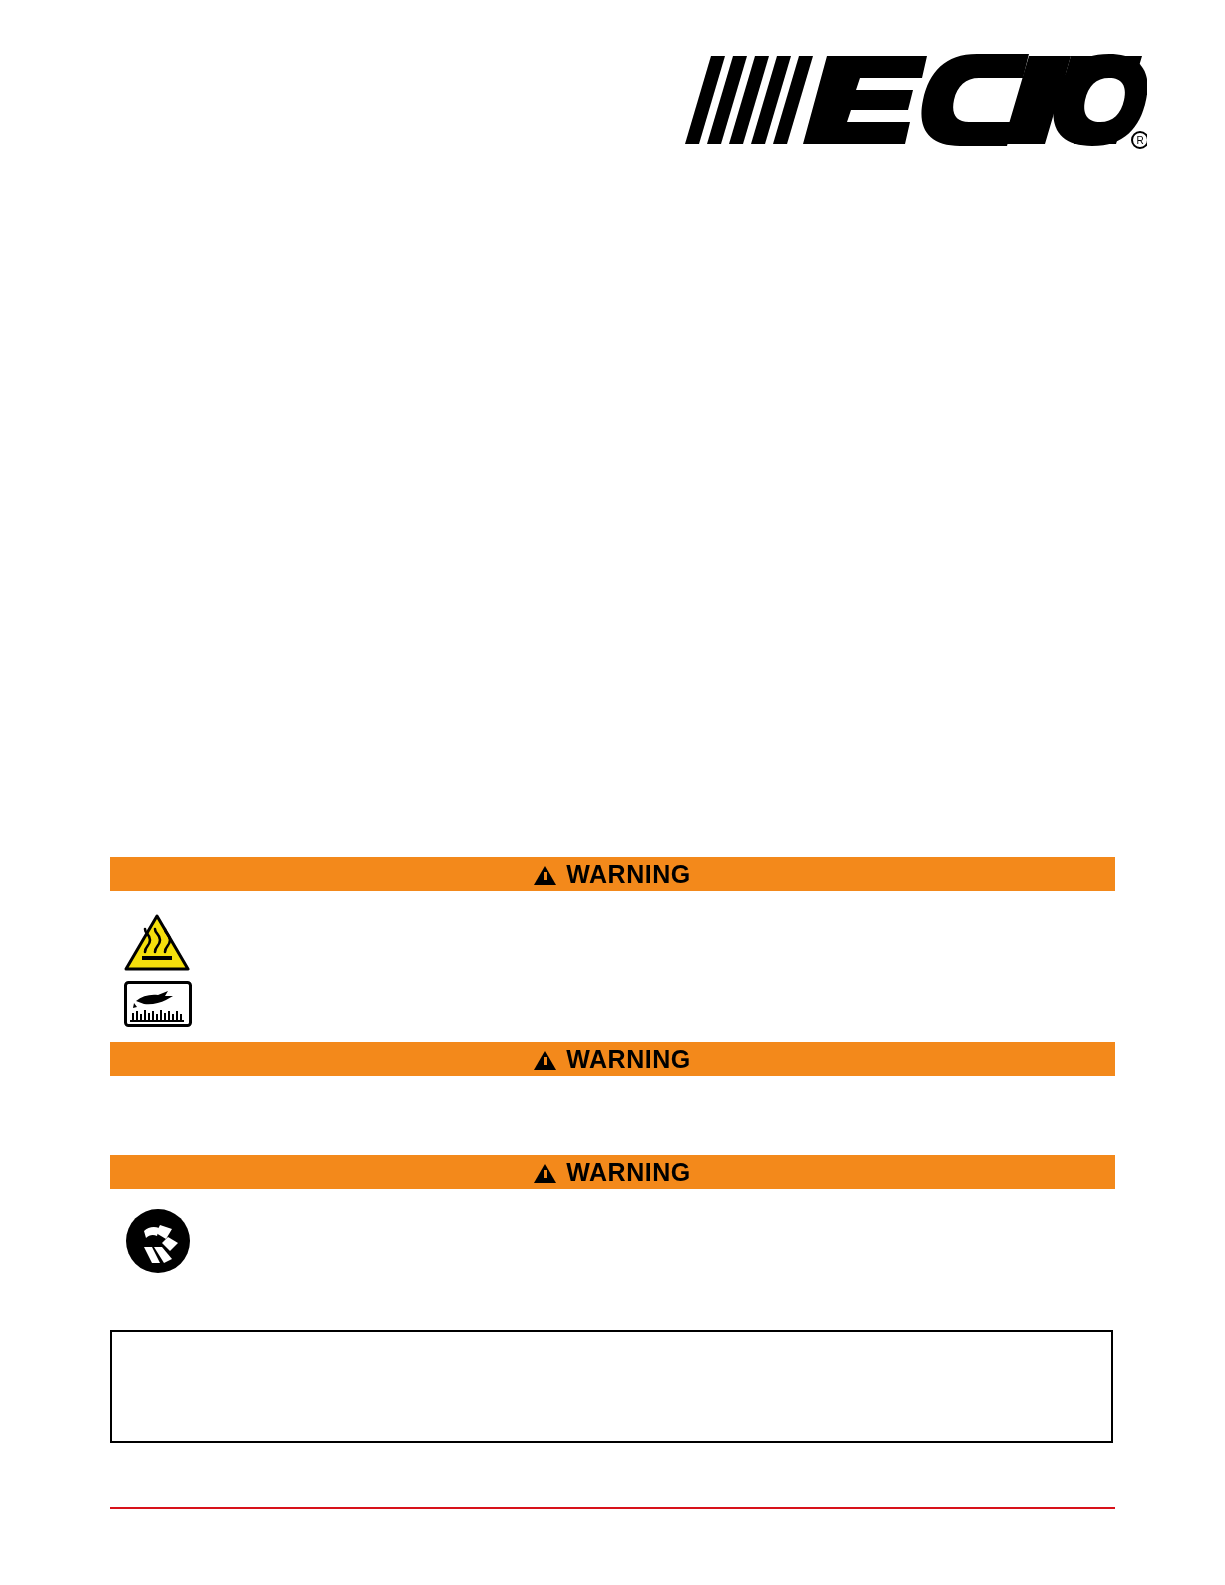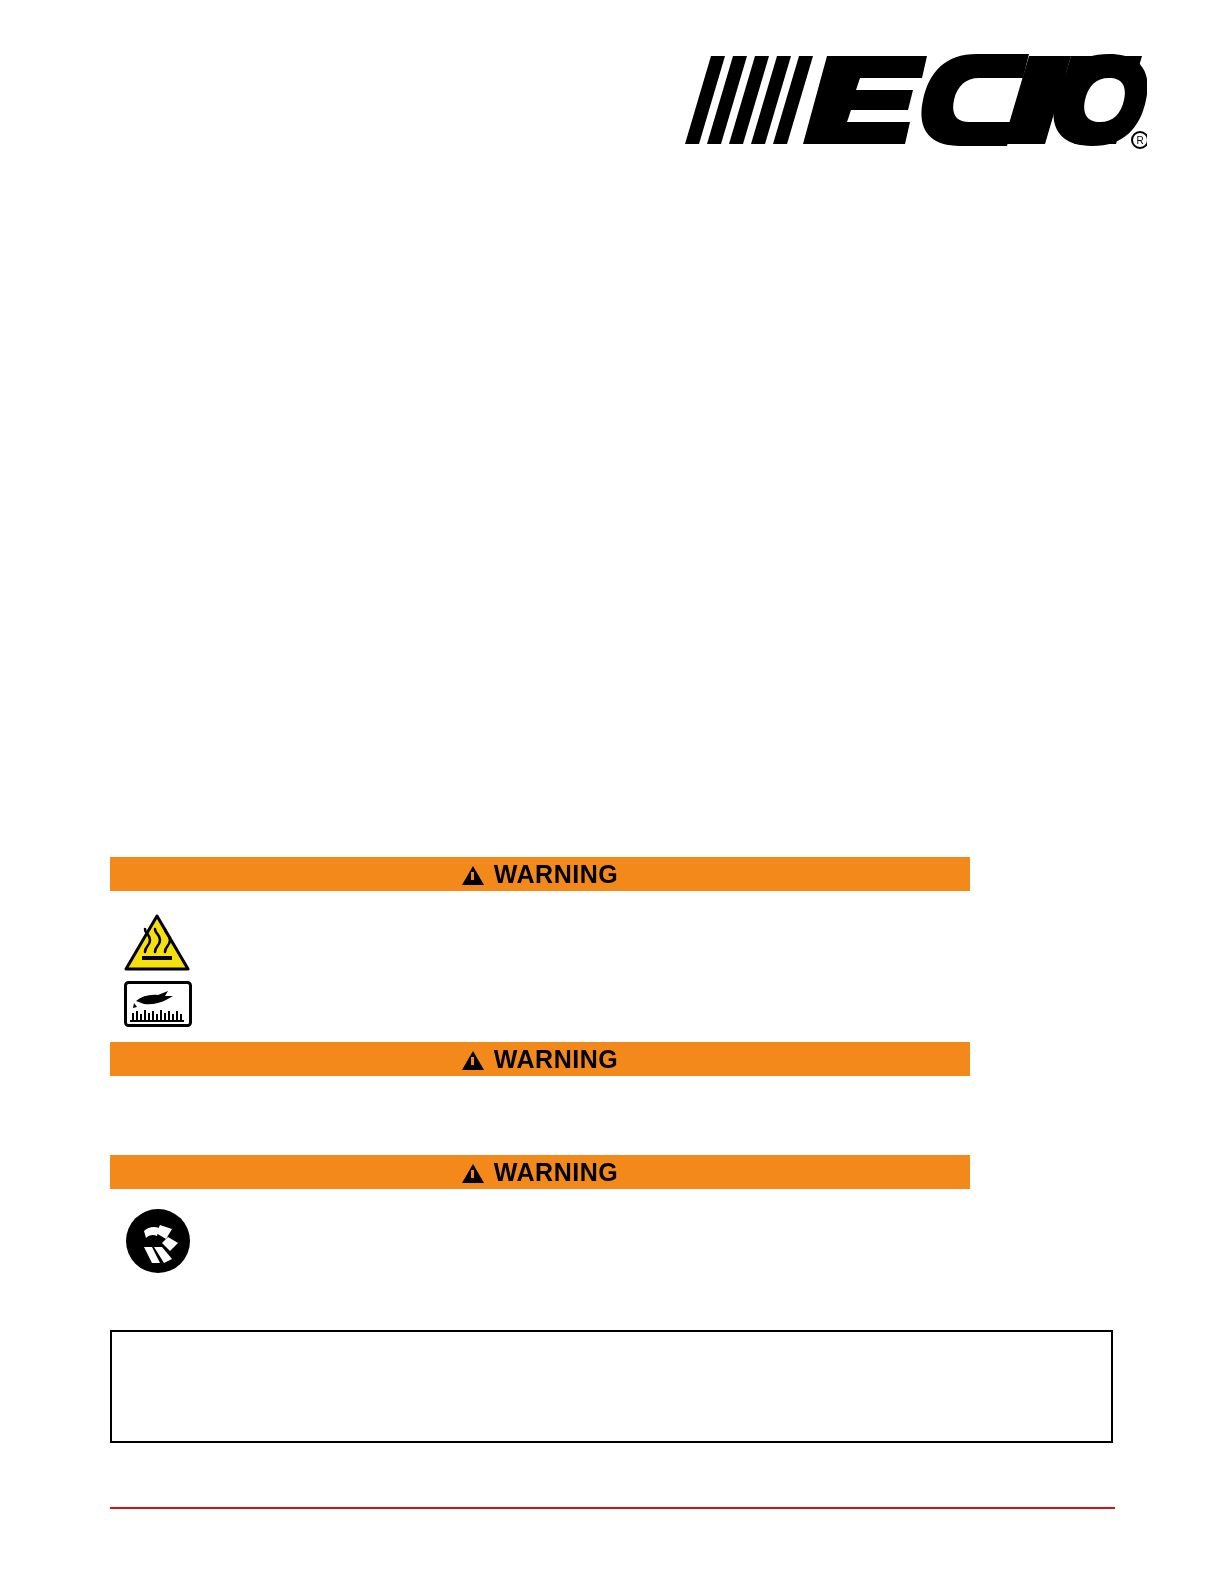--- a/index.html
+++ b/index.html
@@ -23,21 +23,21 @@
     right: 78px;
     width: 470px;
     height: 120px;
   }
   .logo-svg { display: block; width: 100%; height: 100%; }
 
   
   .warning-bar {
     position: absolute;
     left: 110px;
-    width: 860px;
+    width: 1005px;
     height: 34px;
     background: #F3891B;
     display: flex;
     align-items: center;
     justify-content: center;
     gap: 10px;
   }
   .warning-bar .tri {
     width: 0; height: 0;
     border-left: 11px solid transparent;

